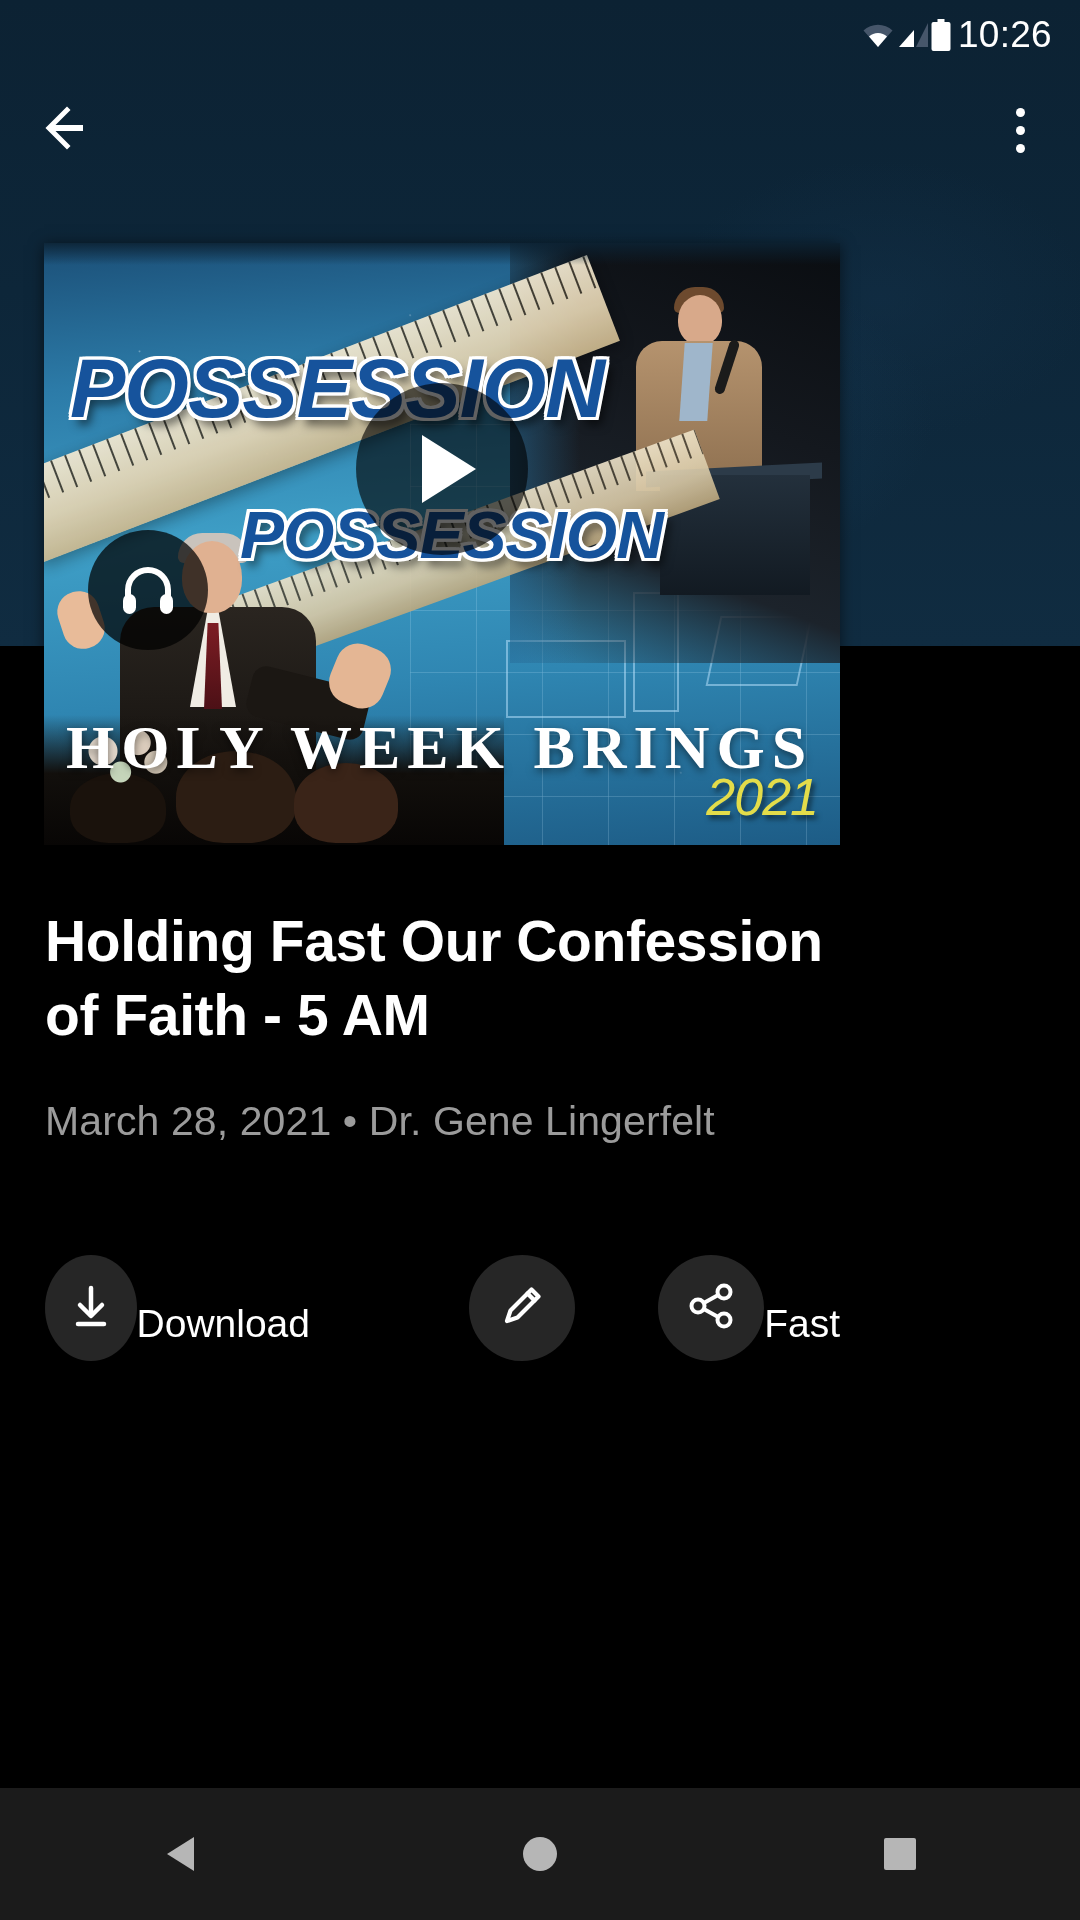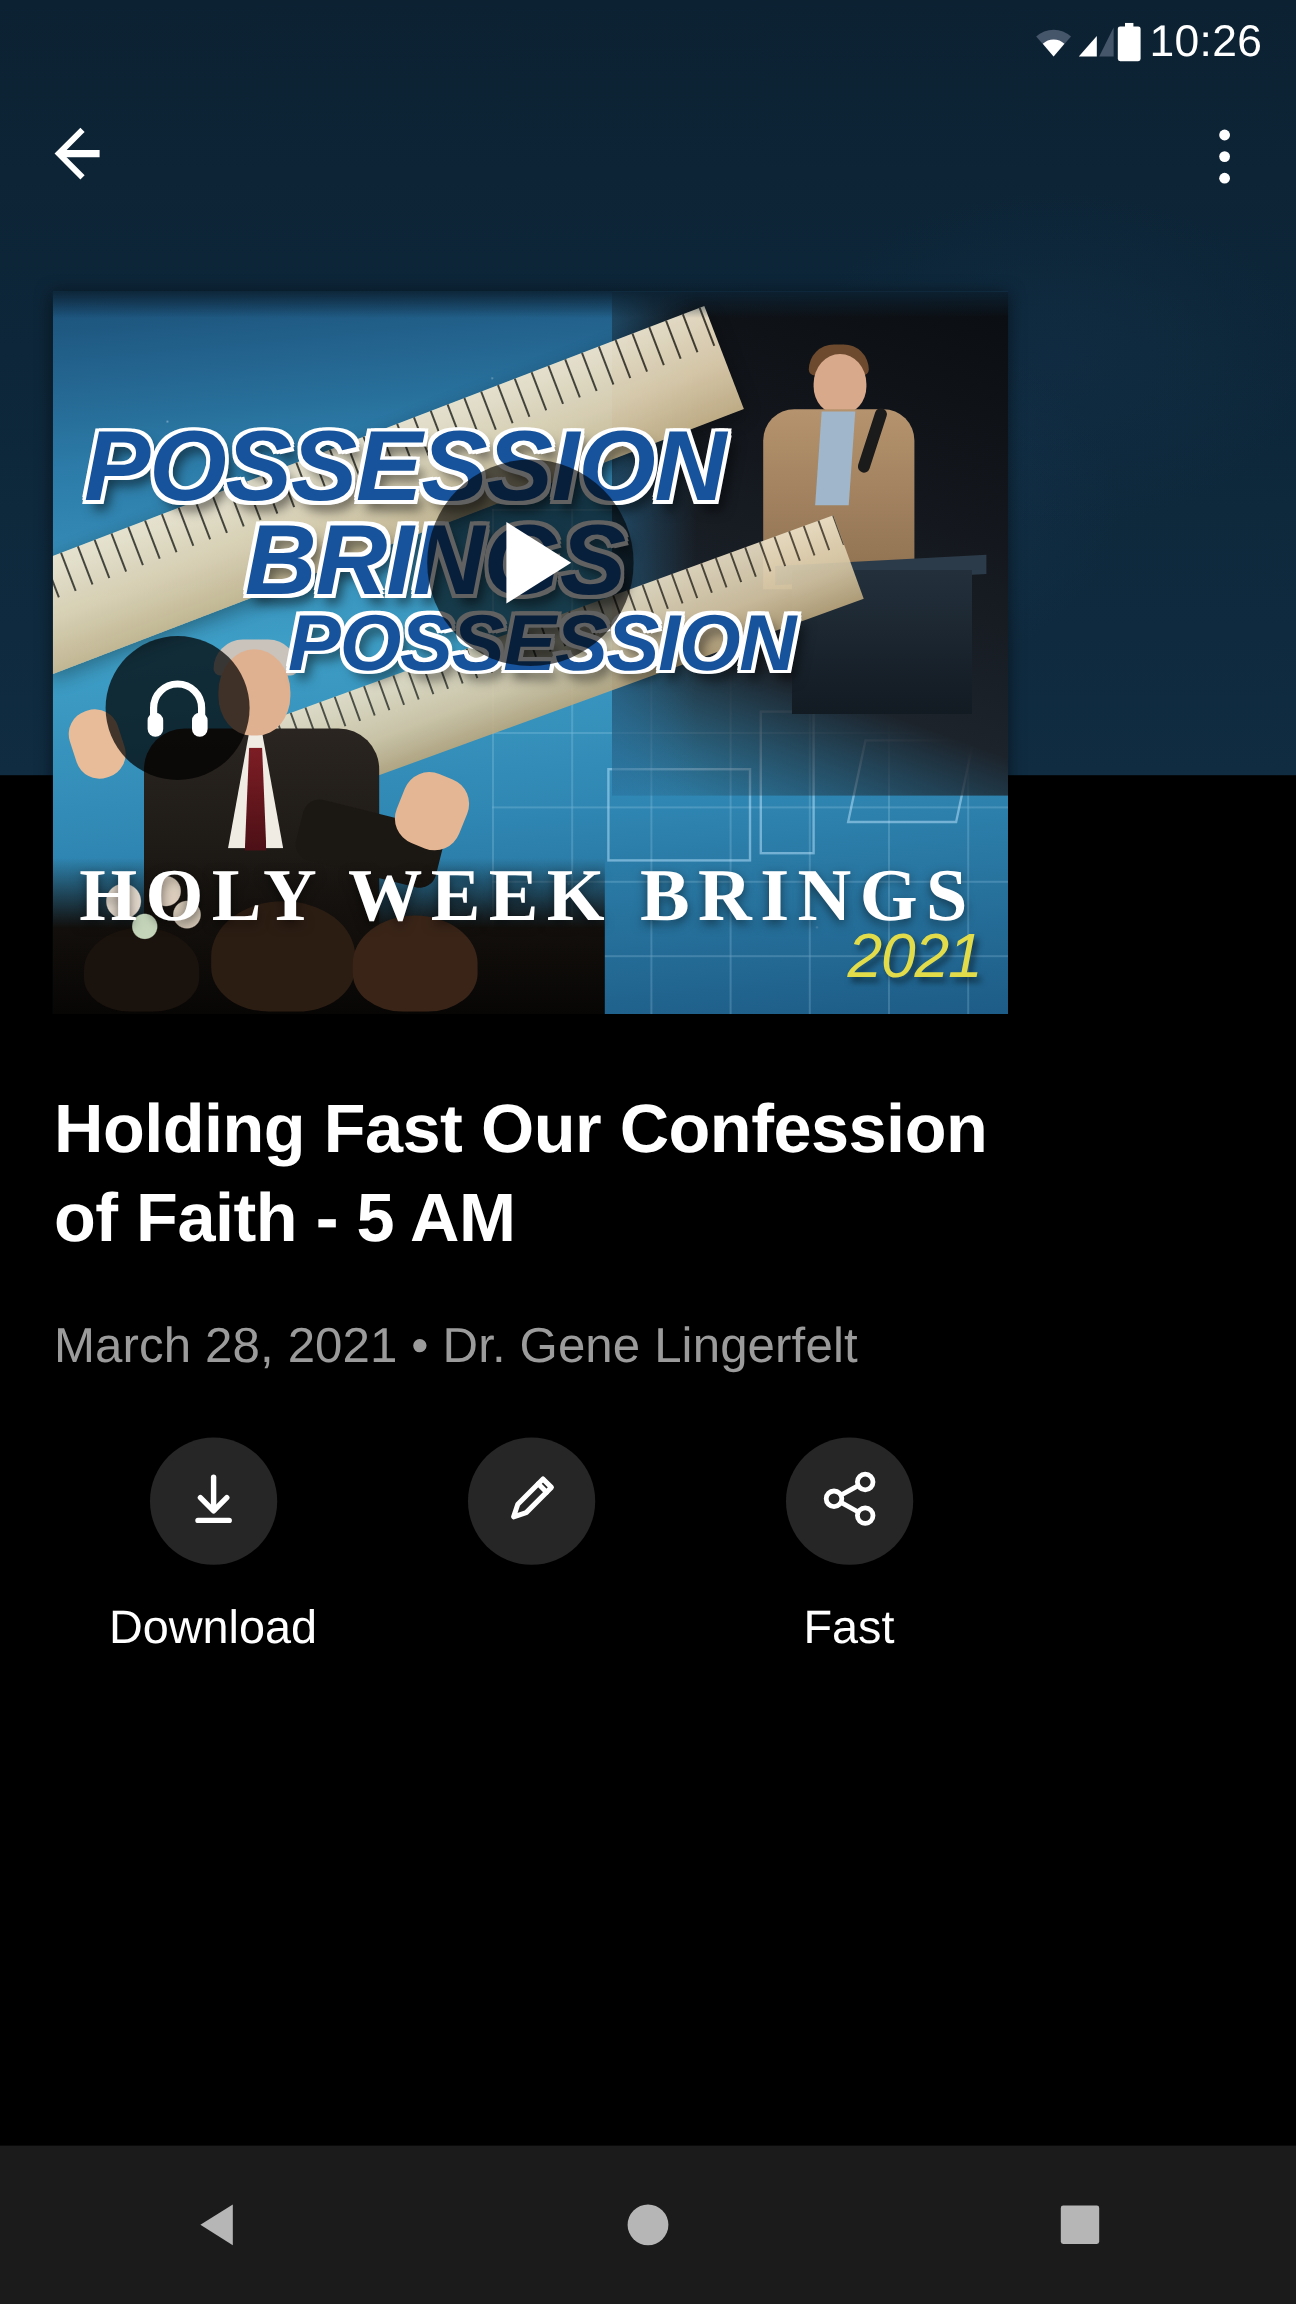--- a/index.html
+++ b/index.html
@@ -206,21 +206,21 @@
     position:absolute; left:45px; top:1098px; width:900px;
     font-size:41px; color:#9b9b9b; letter-spacing:.1px;
   }
 
   
   .actions{
     position:absolute; left:45px; top:1198px; width:870px; height:220px;
     display:flex; z-index:12;
   }
   .action{
-    width:265px; display:flex; flex-direction:column; align-items:center; cursor:pointer;
+    width:265px; display:flex; flex-direction:row; align-items:center; cursor:pointer;justify-content:flex-end;
   }
   .action-circle{
     width:106px; height:106px; border-radius:50%; background:#262626;
     display:flex; align-items:center; justify-content:center;
   }
   .action-label{
     margin-top:31px; font-size:39px; color:#fff; white-space:nowrap;
   }
 
   
@@ -313,21 +313,20 @@
 
     <div class="audience">
       <div class="aud-h" style="left:132px;width:120px;height:92px;background:#2c1d13;"></div>
       <div class="aud-h" style="left:250px;width:104px;height:80px;background:#3a2418;"></div>
       <div class="aud-h" style="left:26px;width:96px;height:70px;background:#1a120c;"></div>
     </div>
     <div class="flowers"></div>
 
     <div class="conf-title">
       <div class="ct-l1">POSSESSION</div>
-      <div class="ct-l2">BRINGS</div>
       <div class="ct-l3">POSSESSION</div>
     </div>
     <div class="revival-line">HOLY WEEK BRINGS</div>
     <div class="year-badge">2021</div>
     <div class="thumb-fade-top"></div>
   </div>
 </div>
 
 <div class="play-btn">
   <span class="play-tri"></span>

